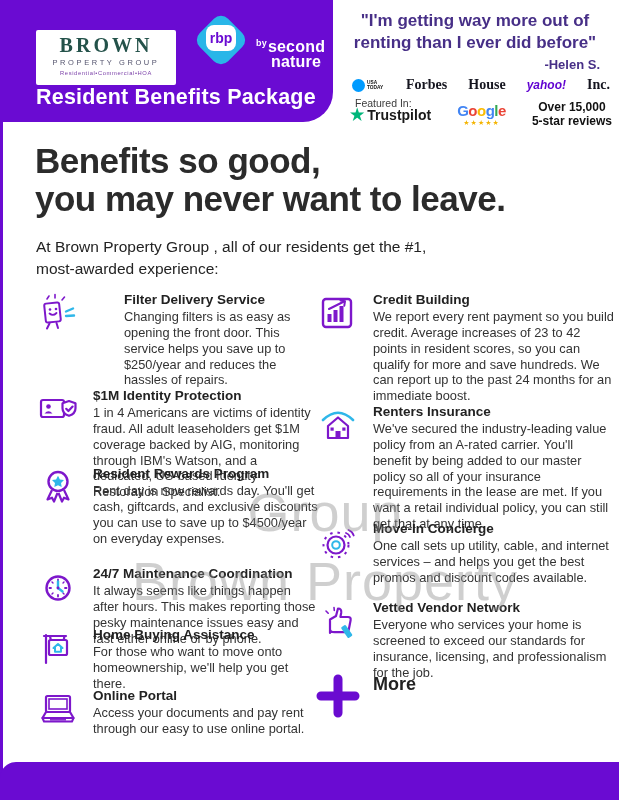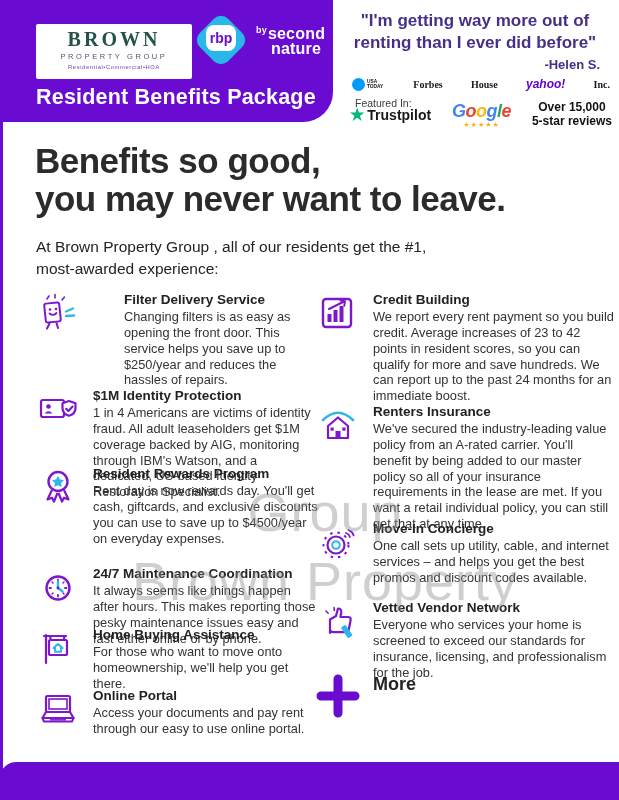--- a/index.html
+++ b/index.html
@@ -5,52 +5,52 @@
   html,body{margin:0;padding:0;background:#fff;}
   .page{position:relative;width:619px;height:800px;background:#fff;overflow:hidden;
         font-family:"Liberation Sans",sans-serif;outline:1px solid #e3e3e3;}
 
   
   .left-strip{position:absolute;left:0;top:0;width:3px;height:800px;background:#6a0bd2;}
   .bottom-bar{position:absolute;left:0;top:762px;width:619px;height:38px;background:#6a0bd2;border-radius:16px 0 0 0;}
 
   
   .header{position:absolute;left:0;top:0;width:333px;height:122px;background:#6a0bd2;border-radius:0 0 30px 0;}
-  .logo-box{position:absolute;left:36px;top:24px;width:156px;height:55px;background:#fff;border-radius:2px;
+  .logo-box{position:absolute;left:36px;top:30px;width:140px;height:55px;background:#fff;border-radius:2px;
             text-align:center;padding-top:5px;box-sizing:border-box;}
   .logo-name{font-family:"Liberation Serif",serif;font-size:20px;font-weight:700;color:#24524a;letter-spacing:3px;line-height:1;}
   .logo-sub{font-size:7.5px;color:#55556e;letter-spacing:2.6px;margin-top:3px;}
   .logo-tag{font-size:5.8px;color:#7a3fa8;letter-spacing:0.6px;margin-top:3px;}
   .rbp-badge{position:absolute;left:192px;top:11px;width:58px;height:58px;}
   .rbp-diamond{position:absolute;left:9px;top:9px;width:40px;height:40px;background:#29b6e8;border-radius:10px;transform:rotate(45deg);}
   .rbp-inner{position:absolute;left:14px;top:14px;width:30px;height:26px;background:#fff;border-radius:8px;
              display:flex;align-items:center;justify-content:center;font-size:14px;font-weight:700;color:#6a0bd2;}
-  .sn-text{position:absolute;left:256px;top:26px;color:#fff;font-weight:700;font-size:16px;line-height:0.95;letter-spacing:0.2px;}
+  .sn-text{position:absolute;left:256px;top:39px;color:#fff;font-weight:700;font-size:16px;line-height:0.95;letter-spacing:0.2px;}
   .sn-by{font-size:9px;vertical-align:6px;font-weight:700;margin-right:1px;}
   .sn-line2{margin-left:15px;}
   .banner-title{position:absolute;left:36px;top:85px;color:#fff;font-size:21.5px;font-weight:700;letter-spacing:0.2px;}
 
   
   .testimonial{position:absolute;left:338px;top:10px;width:274px;text-align:center;}
   .quote{font-size:17px;font-weight:700;color:#472f87;line-height:1.32;}
   .quote-author{font-size:13px;font-weight:700;color:#472f87;text-align:right;padding-right:12px;margin-top:2px;}
 
   
   .featured-label{position:absolute;left:355px;top:65px;font-size:10.5px;color:#3c3c3c;margin-top:32px;}
   .logo-row{position:absolute;left:352px;top:77px;width:258px;display:flex;align-items:center;justify-content:space-between;}
   .usat{display:flex;align-items:center;gap:2px;}
   .usat-dot{width:13px;height:13px;border-radius:50%;background:#009bff;display:inline-block;}
   .usat-txt{font-size:4.8px;font-weight:700;color:#111;line-height:1.05;width:18px;}
-  .serif-logo{font-family:"Liberation Serif",serif;font-weight:700;font-size:10px;color:#15151f;}
+  .serif-logo{font-family:"Liberation Serif",serif;font-weight:700;font-size:14px;color:#15151f;}
   .yahoo-logo{font-size:12px;font-weight:700;font-style:italic;color:#5f01d1;}
   .review-row{position:absolute;left:350px;top:101px;width:262px;display:flex;align-items:center;justify-content:space-between;}
   .trustpilot{display:flex;align-items:center;gap:3px;font-size:14px;font-weight:700;color:#191919;}
   .tp-star{color:#00b67a;font-size:16px;line-height:1;}
   .google{display:flex;flex-direction:column;align-items:center;line-height:1;}
-  .google-word{font-size:18px;font-weight:700;letter-spacing:-0.5px;font-style:italic;}
+  .google-word{font-size:15px;font-weight:700;letter-spacing:-0.5px;}
   .g1,.g4{color:#4285F4}.g2{color:#EA4335}.g3{color:#FBBC05}.g5{color:#34A853}.g6{color:#EA4335}
   .google-stars{font-size:7px;color:#f4b400;letter-spacing:1px;margin-top:1px;}
   .reviews{font-size:12px;font-weight:700;color:#111;line-height:1.15;text-align:center;}
 
   
   .headline{position:absolute;left:35px;top:142px;margin:0;font-size:35px;font-weight:700;color:#2b2b2b;
             line-height:1.08;letter-spacing:-0.5px;}
   .subline{position:absolute;left:36px;top:236px;margin:0;font-size:15.5px;color:#232323;line-height:1.4;font-weight:400;}
 
   

